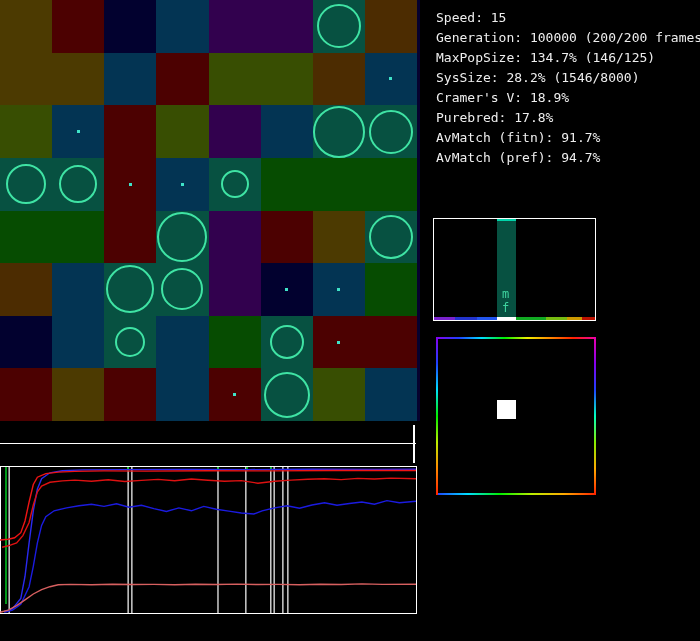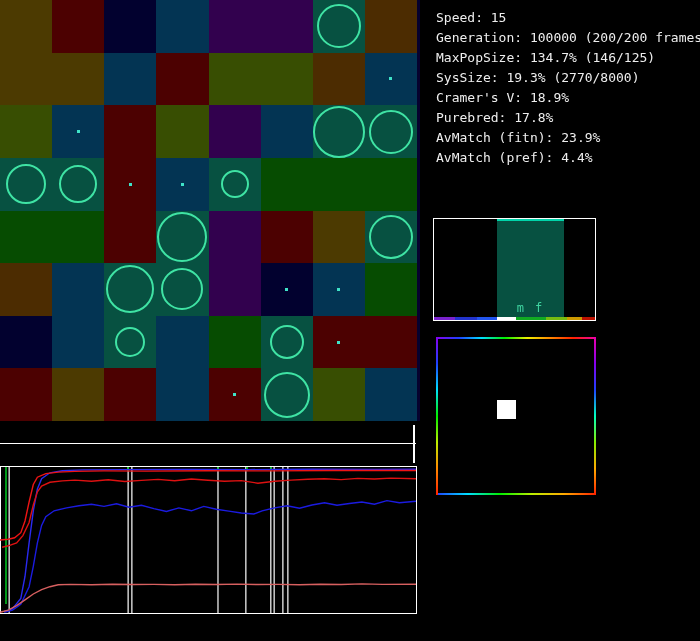--- a/index.html
+++ b/index.html
@@ -21,21 +21,21 @@
 
   
   #chart{left:0;top:466px;width:417px;height:149px;}
   #chart svg{display:block;}
 
   
   #stats{left:436px;top:8px;width:260px;color:#eee;font-size:13px;line-height:20px;}
   #stats div{white-space:pre;}
 
   #mfbox{left:433px;top:218px;width:163px;height:103px;border:1px solid #fff;box-sizing:border-box;}
-  #mfbar{position:absolute;left:63px;top:0;width:19px;height:98px;background:#075141;padding-left:48px;}
+  #mfbar{position:absolute;left:63px;top:0;width:19px;height:98px;background:#075141;}
   #mfbar-cap{position:absolute;left:0;top:0;width:100%;height:2px;background:#00d4aa;}
   #mf-label{position:absolute;left:0;bottom:2px;width:100%;text-align:center;
             color:#3fd4a0;font-size:12px;letter-spacing:2px;}
   #mfstrip{position:absolute;left:0;bottom:0;width:100%;height:3px;display:flex;}
   #mfstrip div{height:100%;}
 
   #huebox{left:436px;top:337px;width:160px;height:158px;}
   .hb-edge{position:absolute;}
   #hb-top{left:0;top:0;width:100%;height:2px;}
   #hb-bottom{left:0;bottom:0;width:100%;height:2px;}
@@ -181,25 +181,25 @@
       <polyline points="2.1,81.3 8.3,79.8 16.6,76.9 22.9,69.6 29.1,56.5 33.3,39.0 37.4,25.8 41.6,20.0 49.9,16.3 62.4,14.9 74.9,14.1 91.5,15.2 108.2,13.8 124.8,15.5 141.4,14.4 158.1,13.4 174.7,14.7 191.4,13.0 208.0,14.3 224.6,15.3 241.3,14.6 257.9,17.2 274.6,15.2 291.2,14.1 307.8,13.3 324.5,12.7 341.1,13.6 357.8,12.4 374.4,13.0 391.0,12.1 416.0,12.7" fill="none" stroke="#dd1111" stroke-width="1.4"></polyline>
       <polyline points="4.2,146.3 12.5,144.1 20.8,138.2 29.1,120.7 33.3,100.3 37.4,76.9 41.6,59.4 45.8,50.6 54.1,44.8 66.6,41.9 79.0,39.7 91.5,38.2 104.0,40.4 116.5,37.8 129.0,41.2 141.4,39.3 153.9,42.6 166.4,45.5 178.9,41.9 191.4,44.8 203.8,40.4 216.3,43.3 228.8,45.1 241.3,47.0 253.8,48.0 262.1,44.8 274.6,41.9 287.0,39.7 299.5,42.2 312.0,39.0 324.5,36.8 337.0,39.3 349.4,37.5 361.9,36.0 374.4,38.2 386.9,34.6 399.4,36.8 416.0,35.3" fill="none" stroke="#1b1be0" stroke-width="1.4"></polyline>
       <polyline points="0.0,146.3 8.3,144.1 16.6,139.7 25.0,133.9 33.3,128.0 41.6,123.6 49.9,120.7 58.2,118.8 70.7,118.4 91.5,118.7 112.3,118.2 133.1,118.5 153.9,118.4 174.7,118.7 195.5,118.2 216.3,118.5 237.1,118.1 257.9,118.5 278.7,118.4 299.5,118.7 320.3,118.2 341.1,118.5 361.9,117.9 382.7,118.4 416.0,118.2" fill="none" stroke="#d86060" stroke-width="1.4"></polyline>
     </svg>
 </div>
 
 <div id="stats" class="abs">
     <div>Speed: 15</div>
     <div>Generation: 100000 (200/200 frames)</div>
     <div>MaxPopSize: 134.7% (146/125)</div>
-    <div>SysSize: 19.3% (2770/8000)</div>
+    <div>SysSize: 28.2% (1546/8000)</div>
     <div>Cramer's V: 18.9%</div>
     <div>Purebred: 17.8%</div>
-    <div>AvMatch (fitn): 23.9%</div>
-    <div>AvMatch (pref): 4.4%</div>
+    <div>AvMatch (fitn): 91.7%</div>
+    <div>AvMatch (pref): 94.7%</div>
   </div>
 
 <div id="mfbox" class="abs">
   <div id="mfbar" style="background: rgb(7, 81, 65);">
     <div id="mfbar-cap" style="background: rgb(0, 212, 170);"></div>
     <div id="mf-label">m f</div>
   </div>
   <div id="mfstrip">
       <div style="width: 21px; background: rgb(122, 34, 204);"></div>
       <div style="width: 22px; background: rgb(34, 51, 204);"></div>

